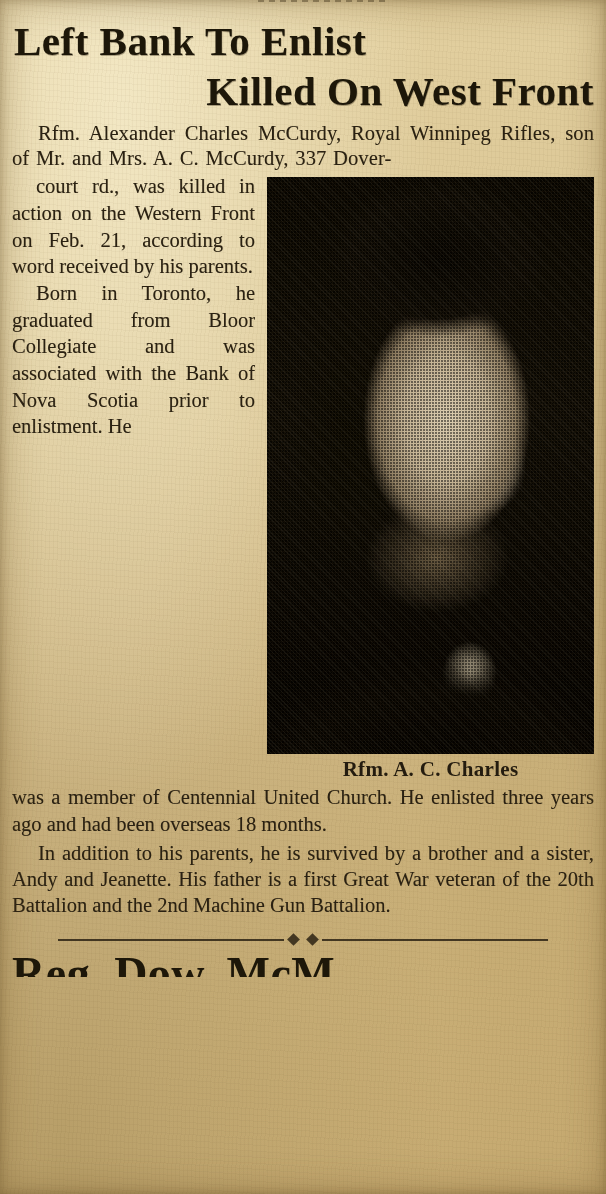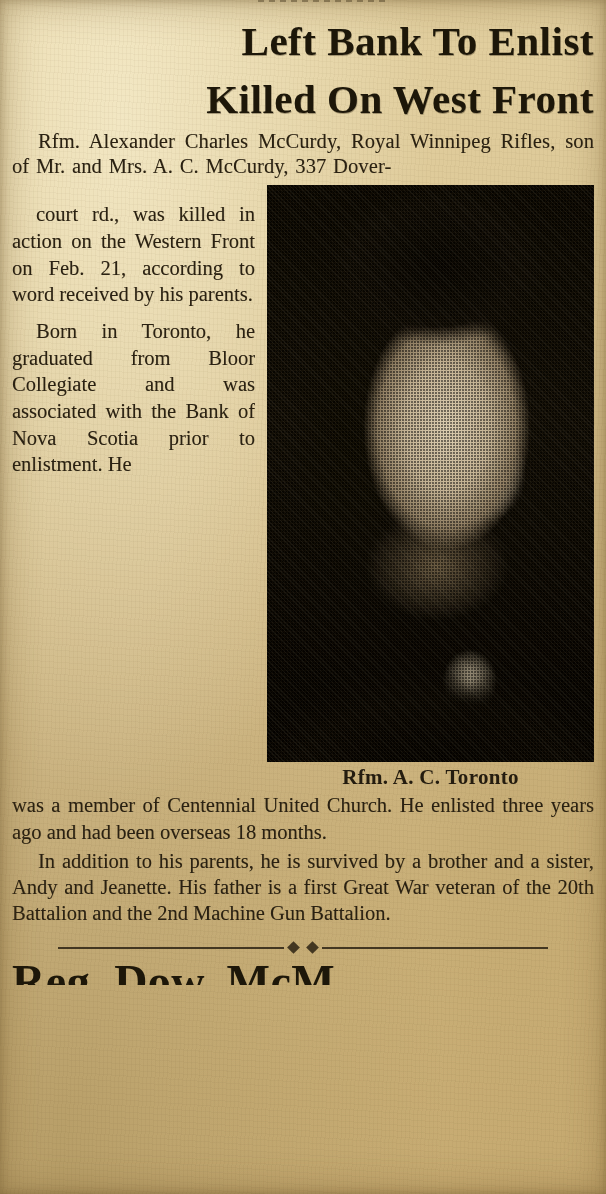--- a/index.html
+++ b/index.html
@@ -79,28 +79,28 @@
     font-family: "Liberation Serif", serif;
     font-weight: bold;
     color: #1d1709;
     font-size: 41px;
     line-height: 1.03;
     letter-spacing: 0.5px;
     text-shadow: 0.5px 0.5px 0 rgba(45,35,18,0.35);
   }
   .headline .l1 {
     display: block;
-    text-align: right;
+    text-align: left;
     padding-left: 2px;
   }
   .headline .l2 {
     display: block;
     text-align: right;
     padding-right: 0px;
-    margin-top: 16px;
+    margin-top: 8px;
   }
 
   
   .body-text {
     position: relative;
     z-index: 2;
     color: #2a2112;
     font-size: 20.5px;
     line-height: 1.22;
     letter-spacing: 0.1px;
@@ -190,25 +190,24 @@
   .narrow-col p {
     margin: 0;
     font-size: 20.5px;
     line-height: 1.30;
     color: #2a2112;
     text-align: justify;
     text-shadow: 0.4px 0.3px 0 rgba(60,46,22,0.25);
   }
   .narrow-col p.first {
     text-indent: 24px;
-    margin-top: 20px;
   }
   .narrow-col p.second {
     text-indent: 24px;
-    margin-top: 10px;
+    margin-top: 0;
   }
 
   .after-wrap {
     clear: both;
     padding-top: 2px;
   }
   .after-wrap p {
     margin: 0;
     font-size: 20.5px;
     line-height: 1.28;
@@ -279,21 +278,21 @@
   <div class="wrap">
 
     <div class="photo-box">
       <div class="photo">
         <div class="face"></div>
         <div class="halftone"></div>
         <div class="grain"></div>
       </div>
     </div>
 
-    <div class="caption">Rfm. A. C. Toronto</div>
+    <div class="caption">Rfm. A. C. Charles</div>
 
     <div class="narrow-col">
       <p class="first">court rd., was killed in action on the Western Front on Feb. 21, according to word received by his parents.</p>
       <p class="second">Born in Toronto, he graduated from Bloor Collegiate and was associated with the Bank of Nova Scotia prior to enlistment. He</p>
     </div>
   </div>
 
   <div class="after-wrap">
     <p>was a member of Centennial United Church. He enlisted three years ago and had been overseas 18 months.</p>
     <p class="indent">In addition to his parents, he is survived by a brother and a sister, Andy and Jeanette. His father is a first Great War veteran of the 20th Battalion and the 2nd Machine Gun Battalion.</p>

